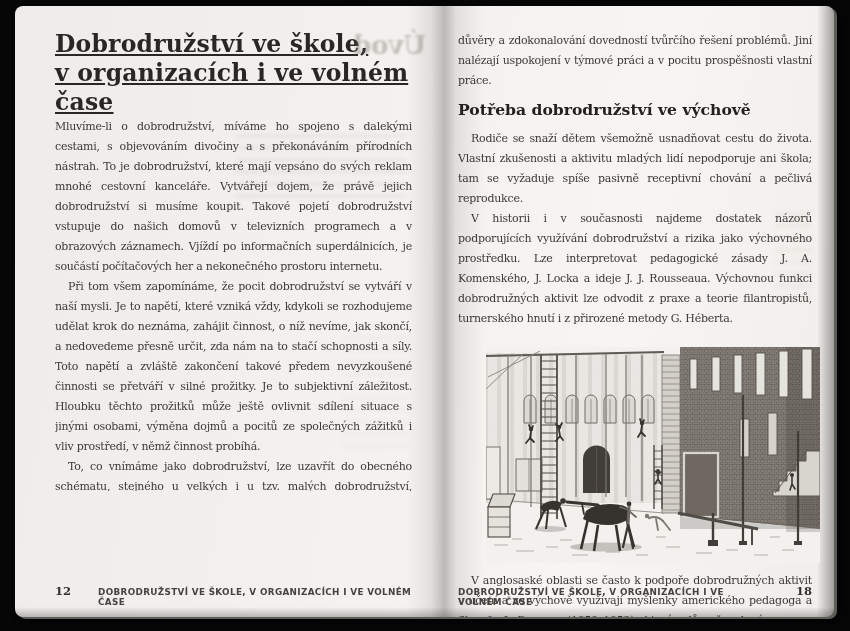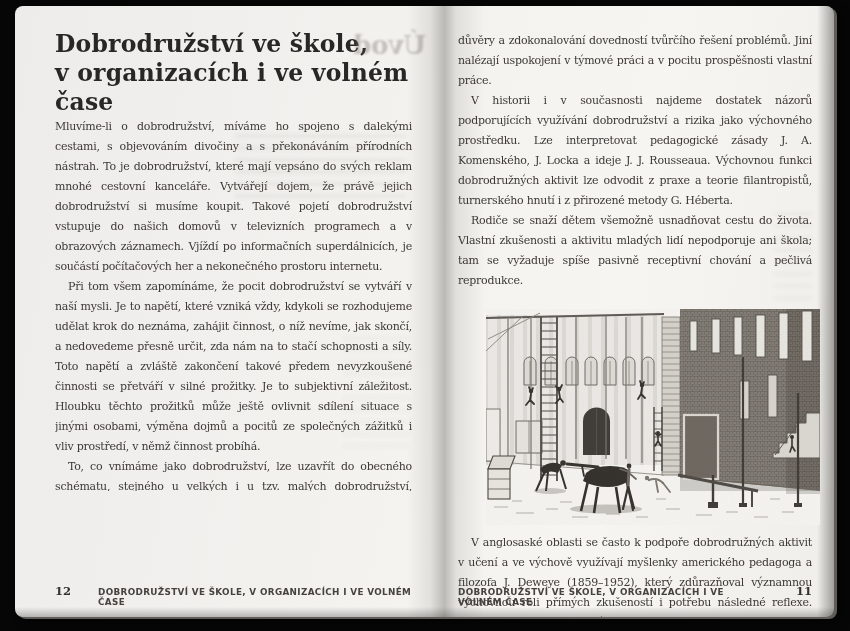--- a/index.html
+++ b/index.html
@@ -27,21 +27,21 @@
     position:absolute; left:392px; top:0; width:78px; height:100%;
     background:linear-gradient(to right, rgba(58,54,50,0) 0%, rgba(58,54,50,0.10) 30%,
       rgba(58,54,50,0.30) 48%, rgba(58,54,50,0.10) 63%, rgba(58,54,50,0) 100%);
   }
   .page { position:absolute; top:0; height:611px; }
   .page-left  { left:40px;  width:357px; }
   .page-right { left:443px; width:354px; }
 
   .title {
     margin-top:24px; font-size:23.5px; line-height:29px; font-weight:700;
-    letter-spacing:0.2px; color:#292725; white-space:pre-line;
+    letter-spacing:0.2px; color:#292725; white-space:pre-line;text-decoration:underline;
   }
   .heading { font-size:15.6px; font-weight:700; color:#232120; white-space:nowrap; }
   .page-left .heading { margin-top:62px; }
 
   p { font-size:11px; line-height:20px; text-align:justify;
       letter-spacing:-0.25px; color:#3c3936; }
   .indent { text-indent:13px; }
   .runon  { text-align-last:justify; }
 
   .body-left { margin-top:0; max-height:374px; overflow:hidden; }
@@ -103,22 +103,23 @@
         <span class="pagenum">12</span>
         <span class="runtitle">DOBRODRUŽSTVÍ VE ŠKOLE, V ORGANIZACÍCH I VE VOLNÉM ČASE</span>
       </div>
     </div>
 
     <div class="page page-right">
       <div class="ghost-smudge s3"></div>
 
       <div class="rbody">
         <p>důvěry a zdokonalování dovedností tvůrčího řešení problémů. Jiní nalézají uspokojení v týmové práci a v pocitu prospěšnosti vlastní práce.</p>
+        <h2 class="heading rheading">Potřeba dobrodružství ve výchově</h2>
+        <p class="indent">Rodiče se snaží dětem všemožně usnadňovat cestu do života. Vlastní zkušenosti a aktivitu mladých lidí nepodporuje ani škola; tam se vyžaduje spíše pasivně receptivní chování a pečlivá reprodukce.</p>
         <p class="indent">V historii i v současnosti najdeme dostatek názorů podporujících využívání dobrodružství a rizika jako výchovného prostředku. Lze interpretovat pedagogické zásady J. A. Komenského, J. Locka a ideje J. J. Rousseaua. Výchovnou funkci dobrodružných aktivit lze odvodit z praxe a teorie filantropistů, turnerského hnutí i z přirozené metody G. Héberta.</p>
-        <p class="indent">Rodiče se snaží dětem všemožně usnadňovat cestu do života. Vlastní zkušenosti a aktivitu mladých lidí nepodporuje ani škola; tam se vyžaduje spíše pasivně receptivní chování a pečlivá reprodukce.</p>
 
         <svg class="illustration" viewBox="0 0 334 216" xmlns="http://www.w3.org/2000/svg">
           <defs>
             <pattern id="planks" width="13" height="8" patternUnits="userSpaceOnUse">
               <rect width="13" height="8" fill="#eceae6"></rect>
               <path d="M1 0V8M12 0V8" stroke="#c6c2bb" stroke-width="0.8"></path>
             </pattern>
             <pattern id="brick" width="7" height="5" patternUnits="userSpaceOnUse">
               <rect width="7" height="5" fill="#97918a"></rect>
               <path d="M0 0H7M0 2.5H7M3.5 0V2.5M1.5 2.5V5M5.5 2.5V5" stroke="#6e675f" stroke-width="0.5"></path>
@@ -265,17 +266,17 @@
           </g>
 
           <rect width="334" height="216" filter="url(#grain)" opacity="0.3"></rect>
         </svg>
 
         <p class="indent runon p-after-fig">V anglosaské oblasti se často k podpoře dobrodružných aktivit v učení a ve výchově využívají myšlenky amerického pedagoga a filozofa J. Deweye (1859–1952), který zdůrazňoval významnou výchovnou roli přímých zkušeností i potřebu následné reflexe. Aplikaci dobrodružných aktivit lze podepřít</p>
       </div>
 
       <div class="footer footer-right">
         <span class="runtitle">DOBRODRUŽSTVÍ VE ŠKOLE, V ORGANIZACÍCH I VE VOLNÉM ČASE</span>
-        <span class="pagenum">11</span>
+        <span class="pagenum">18</span>
       </div>
     </div>
   </div>
 </div>
 
 </body></html>

